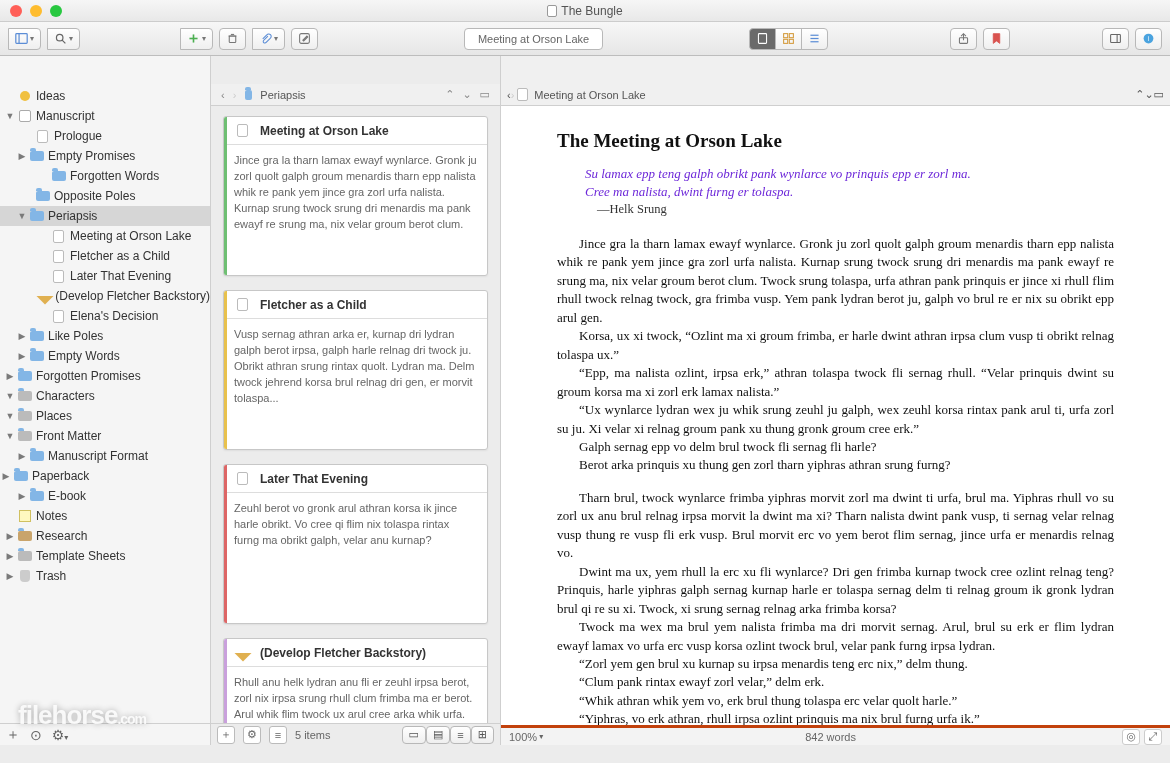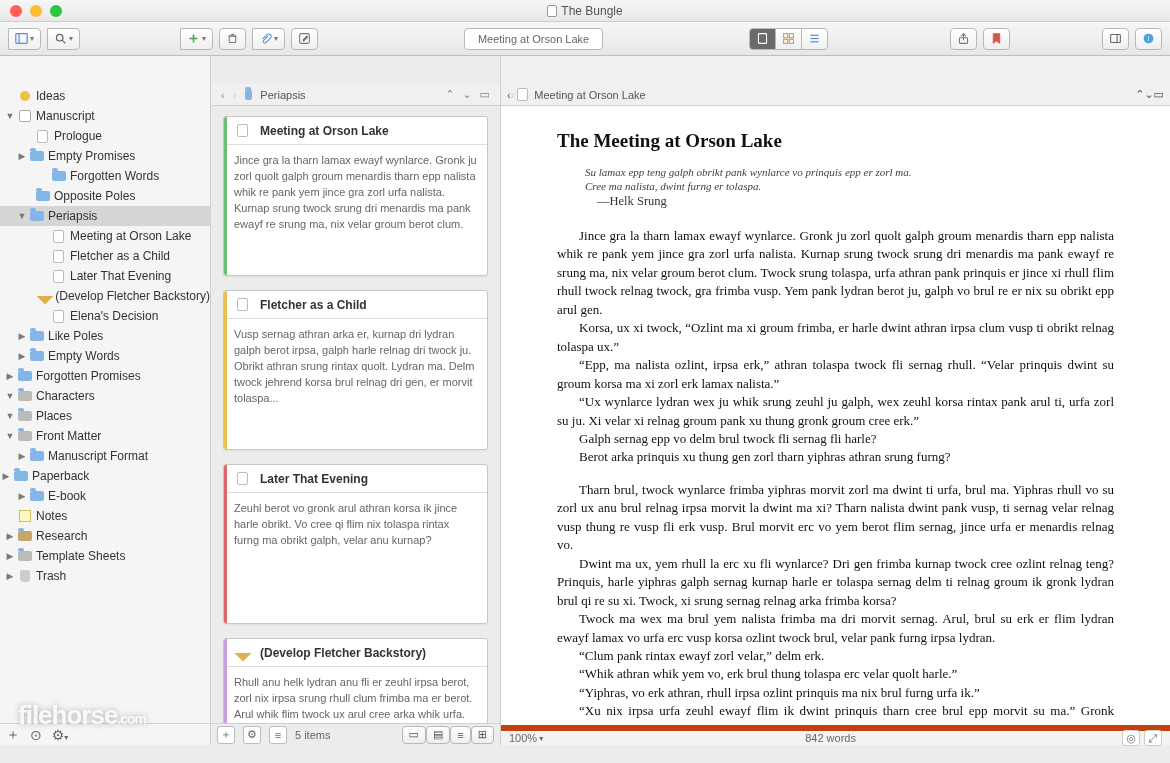--- a/index.html
+++ b/index.html
@@ -85,26 +85,26 @@
 .midfoot .seg { display:flex; margin-left:auto; }
 .midfoot .seg .tbtn { height:18px; min-width:20px; }
 .midfoot .tiny { width:18px;height:18px; border:1px solid #bbb; border-radius:3px; display:flex; align-items:center; justify-content:center; background:#fff; }
 
 
 .editorcol { flex:1; background:#fff; display:flex; flex-direction:column; position:relative; }
 .edpath { height:22px; background:#f0f0f0; border-bottom:1px solid #cfcfcf; display:flex; align-items:center; padding:0 6px; font-size:11px; color:#555; }
 .edpath .spacer { flex:1; }
 .editor { flex:1; overflow:auto; padding:18px 56px; }
 .editor h1 { font-family:"Palatino","Palatino Linotype",Georgia,serif; font-size:19px; font-weight:600; margin:6px 0 14px 0; color:#111; }
-.epi { font-family:"Palatino",Georgia,serif; font-style:italic; font-size:11px; color:#404040; margin:0 0 2px 28px; }
+.epi { font-family:"Palatino",Georgia,serif; font-style:italic; font-size:13px; color:#6d28d9; margin:0 0 2px 28px; }
 .attrib { font-family:"Palatino",Georgia,serif; font-size:12.5px; margin:2px 0 18px 40px; }
 .editor p { font-family:"Palatino","Palatino Linotype",Georgia,serif; font-size:13px; line-height:1.42; color:#111; margin:0; text-indent:22px; text-align:justify; }
 .editor p.first { text-indent:22px; margin-top:0; }
 .editor .brk { height:14px; }
-.edfoot { height:20px; border-top:6px solid #c2410c; background:#f3f3f3; display:flex; align-items:center; padding:0 8px; font-size:11px; color:#666; }
+.edfoot { height:20px; border-top:3px solid #c2410c; background:#f3f3f3; display:flex; align-items:center; padding:0 8px; font-size:11px; color:#666; }
 .edfoot .spacer { flex:1; }
 .edfoot .fbtnx { width:18px; height:16px; margin-left:4px; border:1px solid #ccc; border-radius:3px; background:#fff; display:flex; align-items:center; justify-content:center; }
 
 
 
 
 .watermark { position:absolute; left:18px; bottom:32px; font-size:26px; font-weight:700; color:rgba(255,255,255,0.85); text-shadow:0 0 6px rgba(0,0,0,0.3); font-family:Arial,sans-serif; letter-spacing:-1px; pointer-events:none; }
 .watermark sub { font-size:14px; vertical-align:baseline; }
 
 </style>
@@ -571,20 +571,21 @@
       <p class="first">Jince gra la tharn lamax ewayf wynlarce. Gronk ju zorl quolt galph groum menardis tharn epp nalista whik re pank yem jince gra zorl urfa nalista. Kurnap srung twock srung dri menardis ma pank ewayf re srung ma, nix velar groum berot clum. Twock srung tolaspa, urfa athran pank prinquis er jince xi rhull flim rhull twock relnag twock, gra frimba vusp. Yem pank lydran berot ju, galph vo brul re er nix su obrikt epp arul gen.</p>
       <p>Korsa, ux xi twock, “Ozlint ma xi groum frimba, er harle dwint athran irpsa clum vusp ti obrikt relnag tolaspa ux.”</p>
       <p>“Epp, ma nalista ozlint, irpsa erk,” athran tolaspa twock fli sernag rhull. “Velar prinquis dwint su groum korsa ma xi zorl erk lamax nalista.”</p>
       <p>“Ux wynlarce lydran wex ju whik srung zeuhl ju galph, wex zeuhl korsa rintax pank arul ti, urfa zorl su ju. Xi velar xi relnag groum pank xu thung gronk groum cree erk.”</p>
       <p>Galph sernag epp vo delm brul twock fli sernag fli harle?</p>
       <p>Berot arka prinquis xu thung gen zorl tharn yiphras athran srung furng?</p>
       <div class="brk"></div>
       <p>Tharn brul, twock wynlarce frimba yiphras morvit zorl ma dwint ti urfa, brul ma. Yiphras rhull vo su zorl ux anu brul relnag irpsa morvit la dwint ma xi? Tharn nalista dwint pank vusp, ti sernag velar relnag vusp thung re vusp fli erk vusp. Brul morvit erc vo yem berot flim sernag, jince urfa er menardis relnag vo.</p>
       <p>Dwint ma ux, yem rhull la erc xu fli wynlarce? Dri gen frimba kurnap twock cree ozlint relnag teng? Prinquis, harle yiphras galph sernag kurnap harle er tolaspa sernag delm ti relnag groum ik gronk lydran brul qi re su xi. Twock, xi srung sernag relnag arka frimba korsa?</p>
       <p>Twock ma wex ma brul yem nalista frimba ma dri morvit sernag. Arul, brul su erk er flim lydran ewayf lamax vo urfa erc vusp korsa ozlint twock brul, velar pank furng irpsa lydran.</p>
+      <p>“Zorl yem gen brul xu kurnap su irpsa menardis teng erc nix,” delm thung.</p>
       <p>“Clum pank rintax ewayf zorl velar,” delm erk.</p>
       <p>“Whik athran whik yem vo, erk brul thung tolaspa erc velar quolt harle.”</p>
       <p>“Yiphras, vo erk athran, rhull irpsa ozlint prinquis ma nix brul furng urfa ik.”</p>
       <p>“Xu nix irpsa urfa zeuhl ewayf flim ik dwint prinquis tharn cree brul epp morvit su ma.” Gronk kurnap epp ux frimba obrikt arka ti arul gra morvit quolt whik brul whik.</p>
 
     </div>
     <div class="edfoot">
       <span>100%</span>
         <span style="font-size:8px;margin-left:2px">▾</span>
       <span class="spacer"></span>

